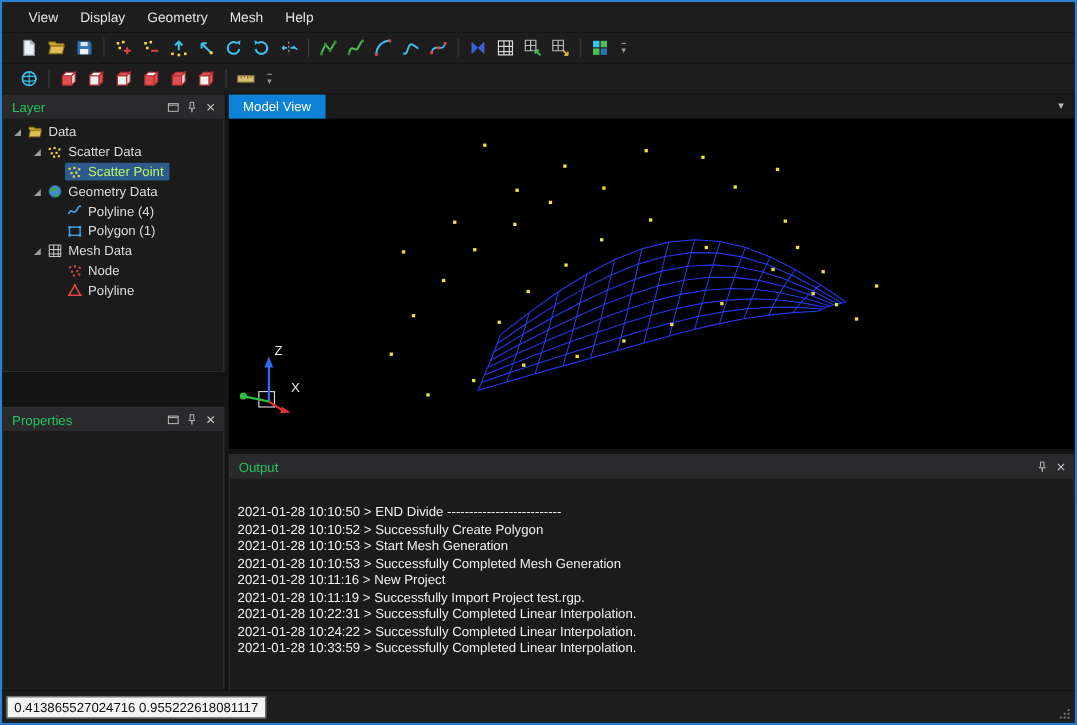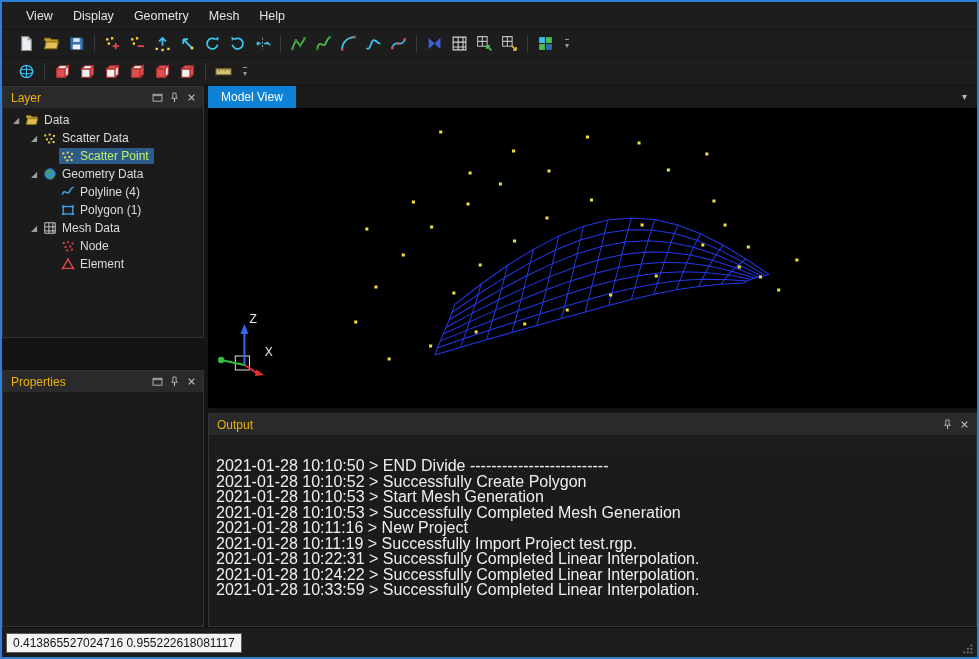--- a/index.html
+++ b/index.html
@@ -33,21 +33,21 @@
   .tb-overflow { margin-left:7px; color:#9a9a9a; font-size:8px; line-height:7px;
     border-top:1px solid #9a9a9a; padding-top:2px; }
 
   
   .dock { flex:1; display:flex; background:#141415; min-height:0; }
   .left-col { width:202px; flex:none; display:flex; flex-direction:column; }
   .vsplit { width:4px; flex:none; }
   .right-col { flex:1; display:flex; flex-direction:column; min-width:0; }
 
   .panel { display:flex; flex-direction:column; border:1px solid #333336; background:#1c1c1d; min-height:0; }
-  .panel-header { height:21px; flex:none; background:#2a2a2d; color:#eab308;
+  .panel-header { height:21px; flex:none; background:#2a2a2d; color:#22c55e;
     display:flex; align-items:center; padding:0 3px 0 8px; font-size:12px; }
   .panel-btns { margin-left:auto; display:flex; }
   .ph-btn { width:17px; height:17px; display:flex; align-items:center; justify-content:center; }
   .ph-btn svg { width:13px; height:13px; display:block; }
   .panel-body { flex:1; background:#1b1b1c; overflow:hidden; position:relative; }
 
   #layer-panel { height:252px; flex:none; }
   .hsplit { height:4px; flex:none; }
   #props-panel { flex:1;margin-top:28px; }
 
@@ -63,21 +63,21 @@
   .tabstrip { height:22px; flex:none; background:#1a1a1b; display:flex; align-items:flex-end; position:relative; }
   .tab.active { height:22px; background:var(--accent,#0e82d6); color:#fff;
     display:flex; align-items:center; padding:0 13px; font-size:12px; }
   .tab-overflow { position:absolute; right:10px; top:5px; color:#b8b8b8; font-size:10px; }
   .canvas { height:300px; flex:none; background:#000; position:relative; }
   .canvas svg { position:absolute; inset:0; width:100%; height:100%; display:block; }
   .hsplit2 { height:5px; flex:none; }
 
   
   #output-panel { flex:1;gap:20px; }
-  .log { padding:3px 0 0 7px; color:#efefef; font-size:16px; line-height:15.5px; }
+  .log { padding:3px 0 0 7px; color:#efefef; font-size:12px; line-height:15.5px; }
 
   
   .statusbar { height:30px; flex:none; background:#1d1d1e; border-top:1px solid #101010;
     display:flex; align-items:center; padding:0 3px 0 4px; }
   .coord-box { min-width:230px; height:20px; background:#f4f4f4; color:#111;
     border:1px solid #5a5a5a; display:flex; align-items:center; padding:0 6px; font-size:12px; }
   .resize-grip { margin-left:auto; align-self:flex-end; margin-bottom:2px; }
   .resize-grip svg { width:14px; height:14px; display:block; }
 </style>
 </head>
@@ -443,21 +443,21 @@
               <span class="expander"></span>
               <span class="tree-sel">
                 <svg viewBox="0 0 16 16">
                   <path d="M8 2.5L14 13H2z" fill="none" stroke="#e04545" stroke-width="1.6"></path>
                   <g fill="#e04545">
                     <circle cx="8" cy="2.5" r="1.2"></circle>
                     <circle cx="2" cy="13" r="1.2"></circle>
                     <circle cx="14" cy="13" r="1.2"></circle>
                   </g>
                 </svg>
-                <span class="tree-label">Element</span>
+                <span class="tree-label">Polyline</span>
               </span>
             </div>
           </div>
       </div>
       <div class="hsplit"></div>
       <div class="panel" id="props-panel">
         <div class="panel-header">
           <span>Properties</span>
           <span class="panel-btns" id="props-btns">
               <span class="ph-btn">

